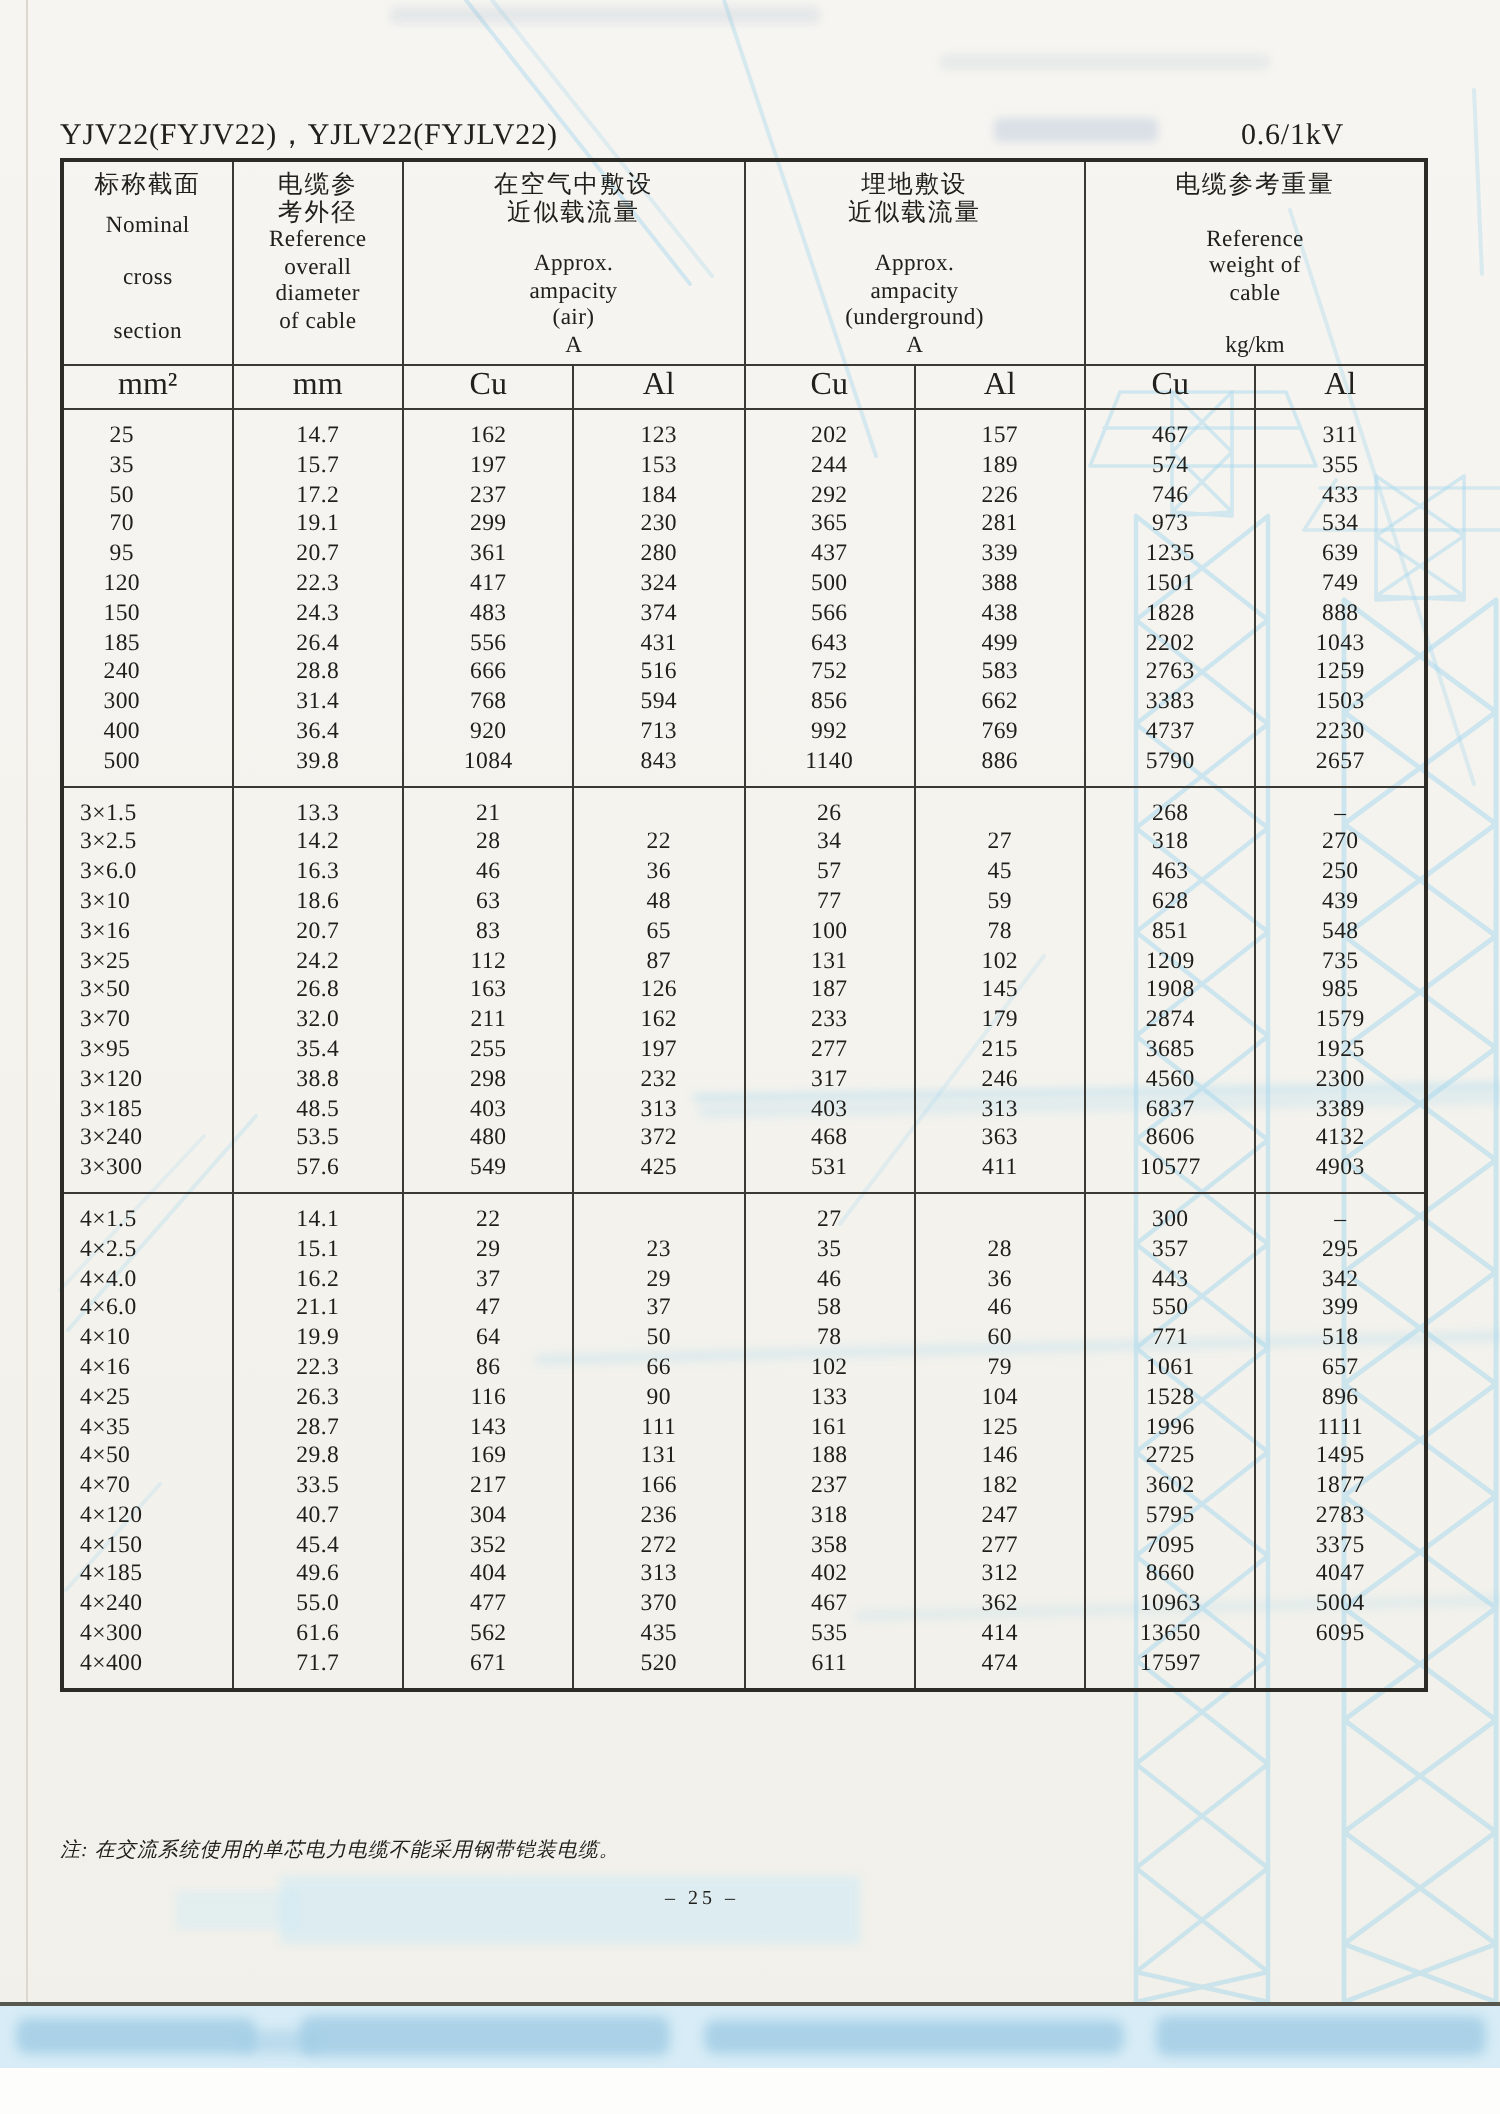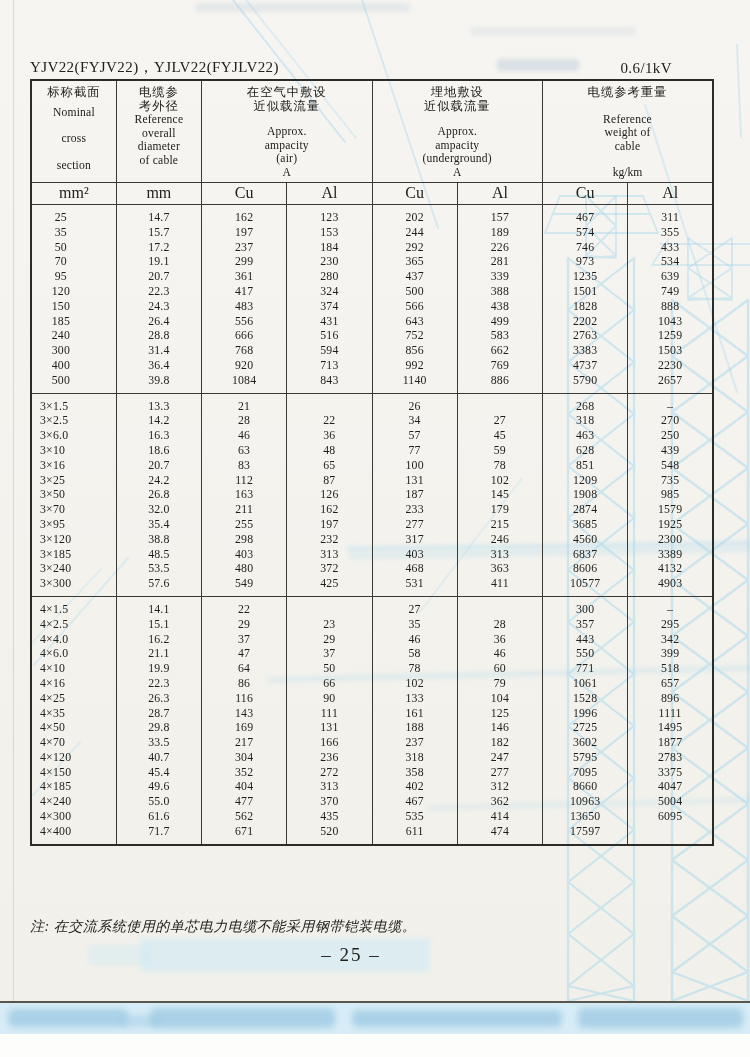--- a/index.html
+++ b/index.html
@@ -52,22 +52,22 @@
     height:14.8px;line-height:14.8px;font-size:11.8px;
     text-align:center;padding:0;color:#1f1e1a;letter-spacing:.2px;
   }
   tbody.grp tr td{border-top:none;border-bottom:none;}
   tbody.grp tr:first-child td{border-top:1px solid #3a3933;padding-top:5px;}
   tbody.grp tr:last-child td{padding-bottom:5px;}
   tbody[data-group="0"] td:first-child{padding-right:26px;}
   tbody[data-group="1"] td:first-child,
   tbody[data-group="2"] td:first-child{text-align:left;padding-left:8px;}
 
-  .note{position:absolute;left:30px;top:918px;font-size:14px;font-style:italic;letter-spacing:.5px;}
-  .pageno{position:absolute;left:30px;top:944px;width:642px;text-align:center;font-size:19px;letter-spacing:2px;}
+  .note{position:absolute;left:30px;top:918px;font-size:10px;font-style:italic;letter-spacing:.5px;}
+  .pageno{position:absolute;left:30px;top:944px;width:642px;text-align:center;font-size:10px;letter-spacing:2px;}
 
   .page-edge{position:absolute;left:0;top:1001px;width:750px;height:2px;background:#57564f;}
   .under-strip{position:absolute;left:0;top:1003px;width:750px;height:31px;background:#d7ecf6;overflow:hidden;}
   .blob{position:absolute;background:#9fcbe4;filter:blur(3px);border-radius:6px;opacity:.8;}
   .blob.b1{left:8px;top:6px;width:120px;height:18px;}
   .blob.b2{left:150px;top:5px;width:185px;height:20px;}
   .blob.b3{left:352px;top:7px;width:210px;height:17px;}
   .blob.b4{left:578px;top:5px;width:165px;height:20px;}
   .blob.b5{left:120px;top:12px;width:40px;height:12px;opacity:.5;}
 </style>

